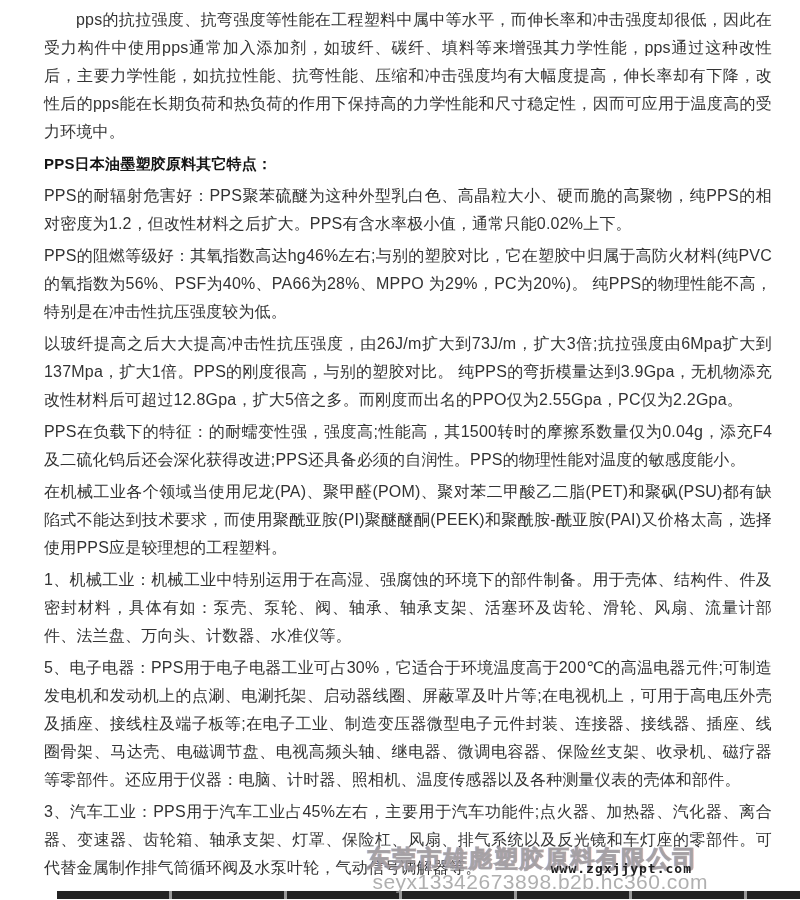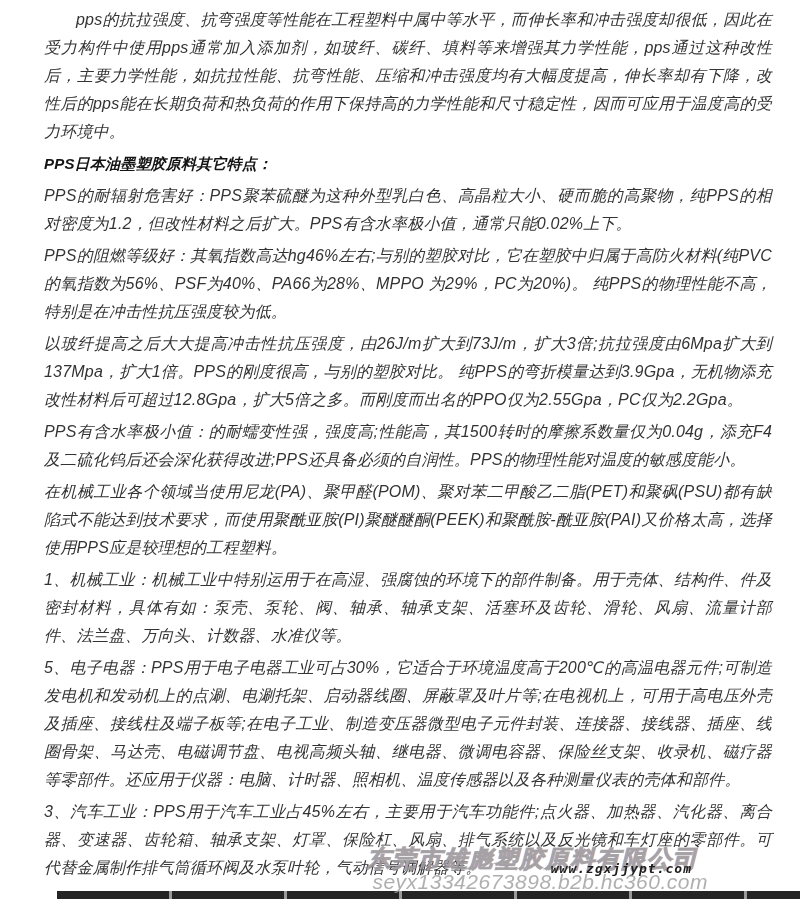--- a/index.html
+++ b/index.html
@@ -1,15 +1,15 @@
 <!DOCTYPE html>
 <html><head>
 <meta charset="utf-8">
 <style>
-  * { margin:0; padding:0; box-sizing:border-box;font-style:italic; }
+  * { margin:0; padding:0; box-sizing:border-box; }
   html,body { background:#ffffff; }
   .page {
     position:relative;
     width:800px; height:900px;
     background:#ffffff;
     overflow:hidden;
     font-family:"Liberation Sans","DejaVu Sans",sans-serif;
   }
   .doc {
     position:absolute;
@@ -77,21 +77,21 @@
 <body>
 
 <div class="page">
 
   <div class="doc">
     <p class="indent">pps的抗拉强度、抗弯强度等性能在工程塑料中属中等水平，而伸长率和冲击强度却很低，因此在受力构件中使用pps通常加入添加剂，如玻纤、碳纤、填料等来增强其力学性能，pps通过这种改性后，主要力学性能，如抗拉性能、抗弯性能、压缩和冲击强度均有大幅度提高，伸长率却有下降，改性后的pps能在长期负荷和热负荷的作用下保持高的力学性能和尺寸稳定性，因而可应用于温度高的受力环境中。</p>
     <p class="heading">PPS日本油墨塑胶原料其它特点：</p>
     <p>PPS的耐辐射危害好：PPS聚苯硫醚为这种外型乳白色、高晶粒大小、硬而脆的高聚物，纯PPS的相对密度为1.2，但改性材料之后扩大。PPS有含水率极小值，通常只能0.02%上下。</p>
     <p>PPS的阻燃等级好：其氧指数高达hg46%左右;与别的塑胶对比，它在塑胶中归属于高防火材料(纯PVC的氧指数为56%、PSF为40%、PA66为28%、MPPO 为29%，PC为20%)。 纯PPS的物理性能不高，特别是在冲击性抗压强度较为低。</p>
     <p>以玻纤提高之后大大提高冲击性抗压强度，由26J/m扩大到73J/m，扩大3倍;抗拉强度由6Mpa扩大到137Mpa，扩大1倍。PPS的刚度很高，与别的塑胶对比。 纯PPS的弯折模量达到3.9Gpa，无机物添充改性材料后可超过12.8Gpa，扩大5倍之多。而刚度而出名的PPO仅为2.55Gpa，PC仅为2.2Gpa。</p>
-    <p>PPS有含水率极小值：的耐蠕变性强，强度高;性能高，其1500转时的摩擦系数量仅为0.04g，添充F4及二硫化钨后还会深化获得改进;PPS还具备必须的自润性。PPS的物理性能对温度的敏感度能小。</p>
+    <p>PPS在负载下的特征：的耐蠕变性强，强度高;性能高，其1500转时的摩擦系数量仅为0.04g，添充F4及二硫化钨后还会深化获得改进;PPS还具备必须的自润性。PPS的物理性能对温度的敏感度能小。</p>
     <p>在机械工业各个领域当使用尼龙(PA)、聚甲醛(POM)、聚对苯二甲酸乙二脂(PET)和聚砜(PSU)都有缺陷式不能达到技术要求，而使用聚酰亚胺(PI)聚醚醚酮(PEEK)和聚酰胺-酰亚胺(PAI)又价格太高，选择使用PPS应是较理想的工程塑料。</p>
     <p>1、机械工业：机械工业中特别运用于在高湿、强腐蚀的环境下的部件制备。用于壳体、结构件、件及密封材料，具体有如：泵壳、泵轮、阀、轴承、轴承支架、活塞环及齿轮、滑轮、风扇、流量计部件、法兰盘、万向头、计数器、水准仪等。</p>
     <p>5、电子电器：PPS用于电子电器工业可占30%，它适合于环境温度高于200℃的高温电器元件;可制造发电机和发动机上的点涮、电涮托架、启动器线圈、屏蔽罩及叶片等;在电视机上，可用于高电压外壳及插座、接线柱及端子板等;在电子工业、制造变压器微型电子元件封装、连接器、接线器、插座、线圈骨架、马达壳、电磁调节盘、电视高频头轴、继电器、微调电容器、保险丝支架、收录机、磁疗器等零部件。还应用于仪器：电脑、计时器、照相机、温度传感器以及各种测量仪表的壳体和部件。</p>
     <p>3、汽车工业：PPS用于汽车工业占45%左右，主要用于汽车功能件;点火器、加热器、汽化器、离合器、变速器、齿轮箱、轴承支架、灯罩、保险杠、风扇、排气系统以及反光镜和车灯座的零部件。可代替金属制作排气筒循环阀及水泵叶轮，气动信号调解器等。</p>
   </div>
 
   <div class="bottom-bar"></div>
 
   <div class="watermark">
     <div class="wm-company">东莞市雄彪塑胶原料有限公司</div>

